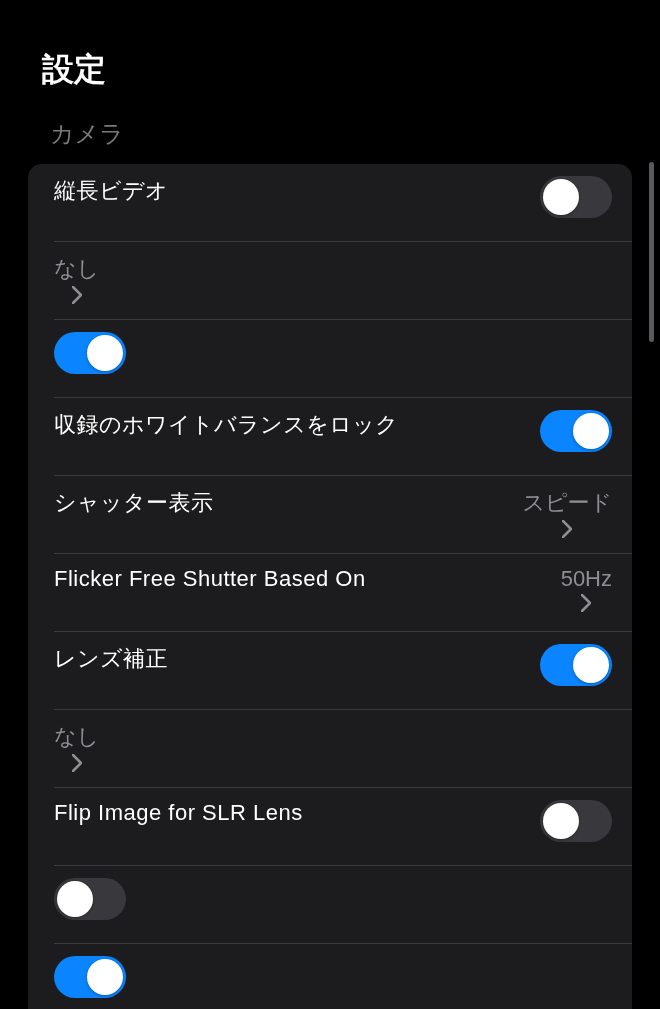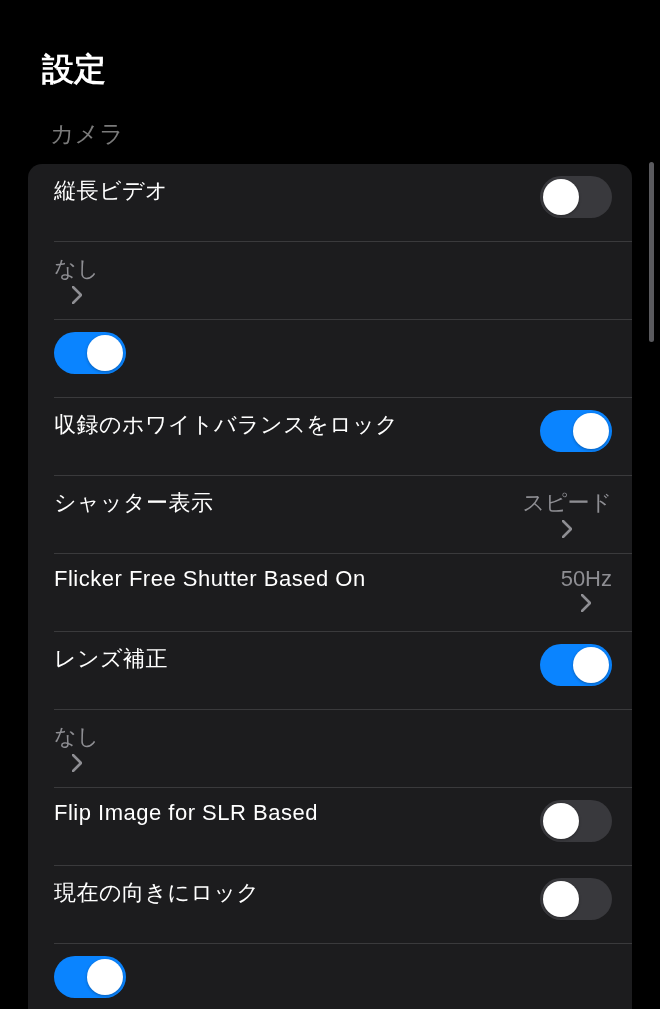--- a/index.html
+++ b/index.html
@@ -192,28 +192,27 @@
       <div class="row-value">なし</div>
       <span class="chevron">
         <svg width="10" height="18" viewBox="0 0 10 18">
             <path d="M1 1 L9 9 L1 17" stroke="#8e8e93" stroke-width="2.5" fill="none" stroke-linecap="round" stroke-linejoin="round"></path>
           </svg>
       </span>
     </div>
   </div>
 
   <div class="row">
-    <div class="row-label">Flip Image for SLR Based</div>
+    <div class="row-label">Flip Image for SLR Lens</div>
     <div class="toggle toggle-off">
       <div class="toggle-knob"></div>
     </div>
   </div>
 
   <div class="row">
-    <div class="row-label">現在の向きにロック</div>
     <div class="toggle toggle-off">
       <div class="toggle-knob"></div>
     </div>
   </div>
 
   <div class="row">
     <div class="toggle toggle-on">
       <div class="toggle-knob"></div>
     </div>
   </div>

